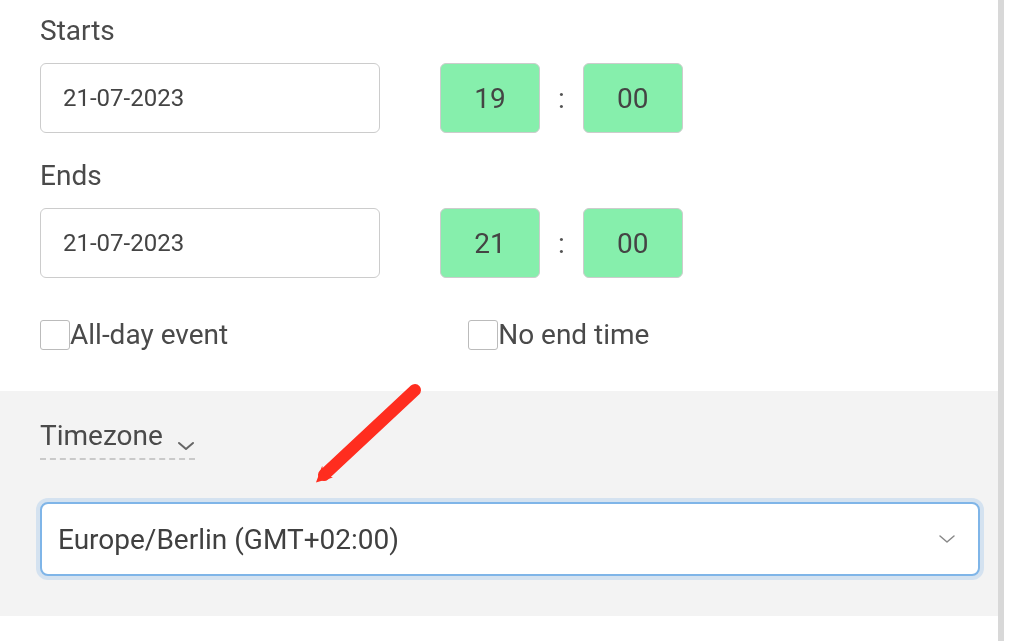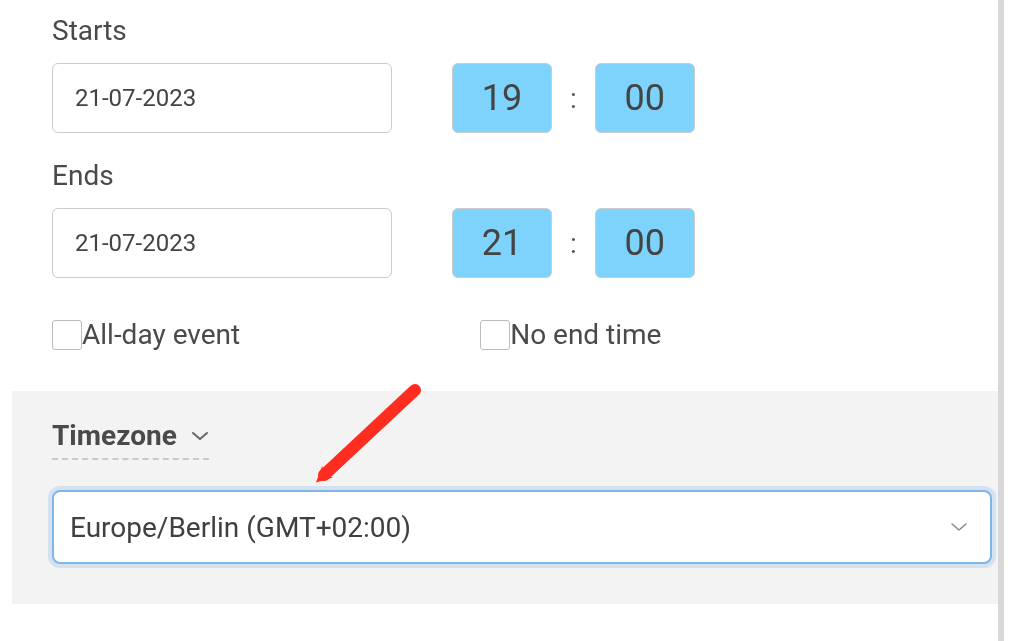--- a/index.html
+++ b/index.html
@@ -1,31 +1,31 @@
 <!DOCTYPE html>
 <html><head>
   <meta charset="utf-8">
   <style>
     * { box-sizing: border-box; margin: 0; padding: 0; }
     body { font-family: -apple-system, BlinkMacSystemFont, 'Segoe UI', Roboto, sans-serif; background: #fff; width: 1024px; height: 641px; overflow: hidden; position: relative; }
-    .main-container { position: relative; width: 1004px; height: 641px; border-right: 6px solid #d8d8d8; padding-left: 12px; }
+    .main-container { position: relative; width: 1004px; height: 641px; border-right: 6px solid #d8d8d8; }
     .upper-section { padding: 14px 40px 40px 40px; }
     .field-group { margin-bottom: 26px; }
     .field-label { font-size: 28px; color: #4a4a4a; margin-bottom: 16px; font-weight: 400; }
     .datetime-row { display: flex; align-items: center; gap: 10px; }
     .date-input { width: 340px; height: 70px; border: 1.5px solid #ccc; border-radius: 6px; font-size: 24px; color: #444; padding: 0 22px; font-family: inherit; outline: none; background: #fff; margin-right: 50px; }
-    .time-input { width: 100px; height: 70px; border: 1.5px solid #ccc; border-radius: 6px; font-size: 36px; color: #444; text-align: center; font-family: inherit; outline: none; background: #7dd3fc; }
+    .time-input { width: 100px; height: 70px; border: 1.5px solid #ccc; border-radius: 6px; font-size: 28px; color: #444; text-align: center; font-family: inherit; outline: none; background: #86efac; }
     .time-separator { font-size: 28px; color: #555; padding: 0 8px; }
     .options-row { display: flex; align-items: center; margin-top: 40px; }
     .checkbox-group { display: flex; align-items: center; }
     .checkbox-group:first-child { margin-right: 240px; }
     .checkbox { width: 30px; height: 30px; border: 1.5px solid #bbb; border-radius: 3px; background: #fff; cursor: pointer; flex-shrink: 0; }
     .checkbox-label { font-size: 28px; color: #4a4a4a; cursor: pointer; }
     .timezone-section { background: #f3f3f3; padding: 28px 40px 40px 40px; }
-    .timezone-header { display: inline-flex; align-items: center; gap: 14px; border-bottom: 2px dashed #c9c9c9; padding-bottom: 6px; cursor: pointer; margin-bottom: 30px; font-weight: bold; }
+    .timezone-header { display: inline-flex; align-items: flex-end; gap: 14px; border-bottom: 2px dashed #c9c9c9; padding-bottom: 6px; cursor: pointer; margin-bottom: 42px; }
     .timezone-header-label { font-size: 28px; color: #4a4a4a; }
     .chevron-down-small { display: inline-block; }
     .chevron-down-small svg { width: 18px; height: 12px; display: block; }
     .timezone-select { width: 940px; height: 74px; background: #fff; border: 2px solid #7fb5e8; border-radius: 8px; box-shadow: 0 0 0 4px rgba(120, 175, 230, 0.25); display: flex; align-items: center; justify-content: space-between; padding: 0 22px 0 16px; cursor: pointer; }
     .timezone-value { font-size: 28px; color: #404040; }
     .chevron-select { display: inline-block; }
     .chevron-select svg { width: 18px; height: 12px; display: block; }
     .annotation-arrow { position: absolute; top: 380px; left: 300px; pointer-events: none; }
     .annotation-arrow svg { width: 140px; height: 120px; display: block; }
   </style>

